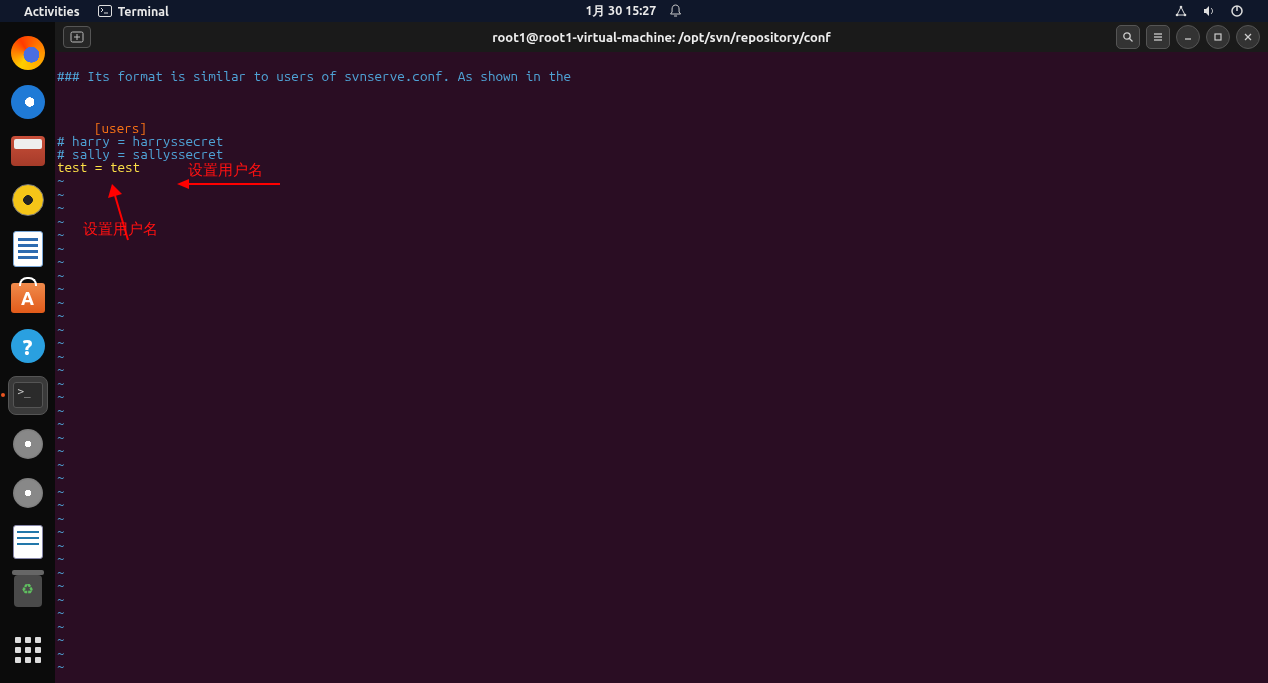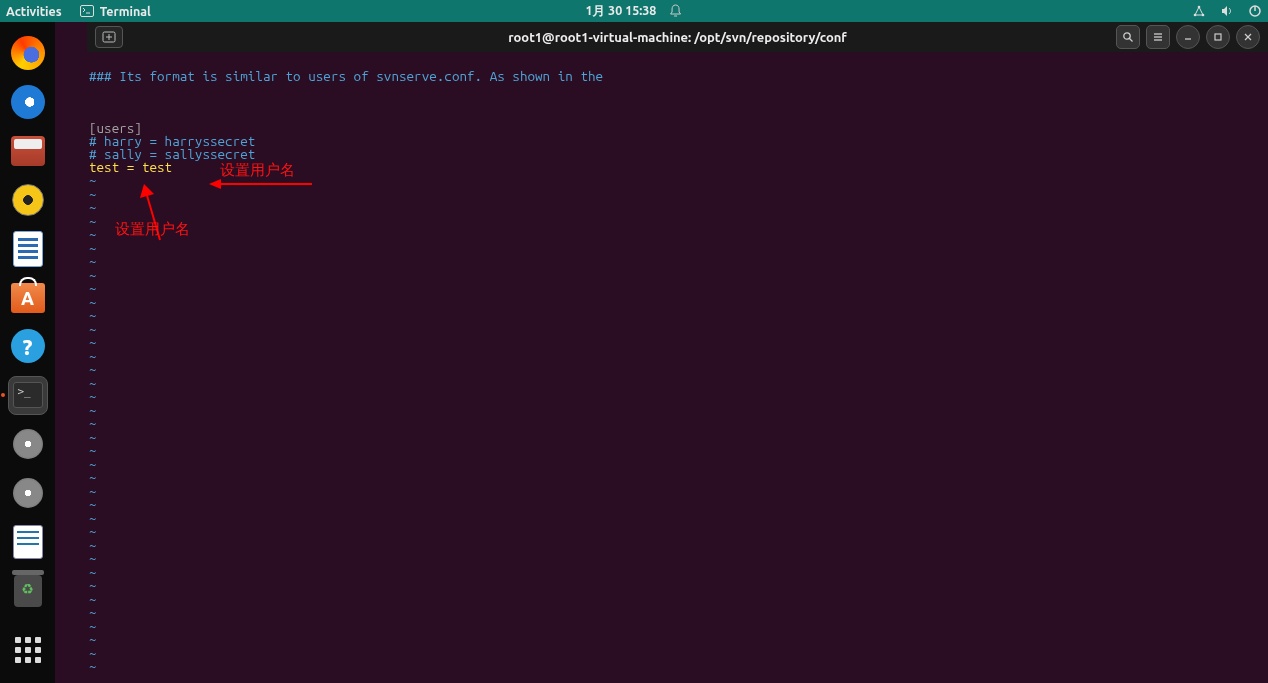--- a/index.html
+++ b/index.html
@@ -10,26 +10,26 @@
     font-family: "Ubuntu", "DejaVu Sans", sans-serif;
     overflow: hidden;
     color: #ddd;
     font-size: 13px;
   }
 
   
   .topbar {
     position: absolute; left:0; top:0; right:0;
     height: 22px;
-    background: #0f766e;
+    background: #0f172a;
     color: #eaeaea;
     display: flex; align-items: center;
     font-size: 12.5px;
     font-weight: 600;
-    padding: 0 6px;
+    padding: 0 24px;
   }
   .topbar .left { display:flex; align-items:center; gap:18px; }
   .topbar .center { position:absolute; left:50%; transform:translateX(-50%); display:flex; align-items:center; gap:12px;}
   .topbar .right { margin-left:auto; display:flex; align-items:center; gap:14px;}
   .topbar .app { display:flex; align-items:center; gap:6px;}
   .topbar svg { fill:#ddd; }
 
   
   .dock {
     position:absolute; left:0; top:22px; bottom:0;
@@ -81,21 +81,21 @@
   .ic-todo{width:30px;height:34px;border-radius:3px;background:#fff;border:1px solid #88a;}
   .ic-todo::after{content:"";position:absolute;width:22px;left:50%;transform:translateX(-50%);top:8px;height:2px;background:#27a;box-shadow:0 6px 0 #27a,0 12px 0 #27a;}
   .ic-trash{width:28px;height:32px;border-radius:4px;background:#4a4a4a;position:relative;}
   .ic-trash::before{content:"";position:absolute;left:-2px;right:-2px;top:-5px;height:5px;background:#666;border-radius:2px;}
   .ic-trash::after{content:"♻";position:absolute;left:0;right:0;text-align:center;top:6px;color:#5fbf5f;font-size:14px;}
 
   
   .terminal {
     position:absolute; left:55px; top:22px; right:0; bottom:0;
     background:#2a0d23; 
-    display:flex; flex-direction:column;padding-left:32px;
+    display:flex; flex-direction:column;
   }
   .term-chrome{
     height:30px;
     background:#1a1a1a;
     display:flex;align-items:center;
     color:#ddd;font-size:13px;font-weight:600;
     position:relative;
   }
   .term-chrome .tabbtn{
     width:28px;height:22px;margin-left:8px;border:1px solid #555;border-radius:4px;
@@ -114,21 +114,21 @@
     font-family: "Ubuntu Mono","DejaVu Sans Mono",monospace;
     font-size:13.5px;
     color:#eee;
     white-space:pre;
     position:relative;
     line-height:13.5px;
     padding:0;
   }
   .term-line{position:absolute;left:0;padding-left:2px;}
   .comment{color:#4fa3d6;}
-  .gold{color:#a3a3a3;}
+  .gold{color:#f97316;margin-left:37px;}
   .tilde{color:#4fa3d6;}
   .status{position:absolute;left:0;right:0;bottom:0;height:15px;color:#eee;}
   .status .mode{position:absolute;left:2px;}
 
   
   .arrow{position:absolute;pointer-events:none;}
   .arrow svg line,.arrow svg path{stroke:#f00;stroke-width:2;fill:none;}
   .arrow svg polygon{fill:#f00;}
   .ann-label{position:absolute;color:#f11;font-size:15px;font-weight:400;font-family:sans-serif;}
 </style>
@@ -141,21 +141,21 @@
     <span class="app">
       <svg width="14" height="12" viewBox="0 0 14 12">
           <rect x="0.5" y="0.5" width="13" height="11" rx="1.5" fill="none" stroke="#ddd"></rect>
           <path d="M3 3 L5 5 L3 7" stroke="#ddd" fill="none"></path>
           <line x1="6" y1="8" x2="10" y2="8" stroke="#ddd"></line>
         </svg>
       <span>Terminal</span>
     </span>
   </div>
   <div class="center">
-    <span>1月 30  15:38</span>
+    <span>1月 30  15:27</span>
     <svg width="14" height="14" viewBox="0 0 14 14">
         <path d="M7 1 C4.5 1 3.5 3 3.5 5 L3.5 8 L2 10 L12 10 L10.5 8 L10.5 5 C10.5 3 9.5 1 7 1 Z" fill="none" stroke="#ccc"></path>
         <line x1="5.5" y1="12" x2="8.5" y2="12" stroke="#ccc"></line>
       </svg>
   </div>
   <div class="right">
     <svg width="14" height="14" viewBox="0 0 14 14">
         <circle cx="3" cy="11" r="1.3"></circle>
         <circle cx="11" cy="11" r="1.3"></circle>
         <circle cx="7" cy="3" r="1.3"></circle>

